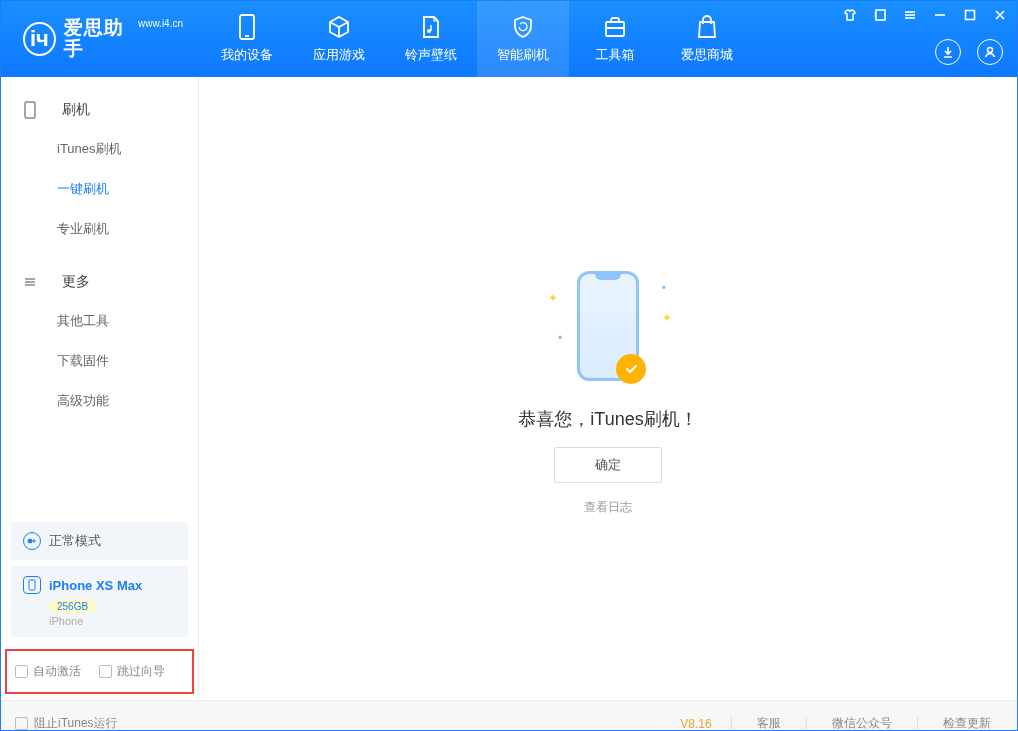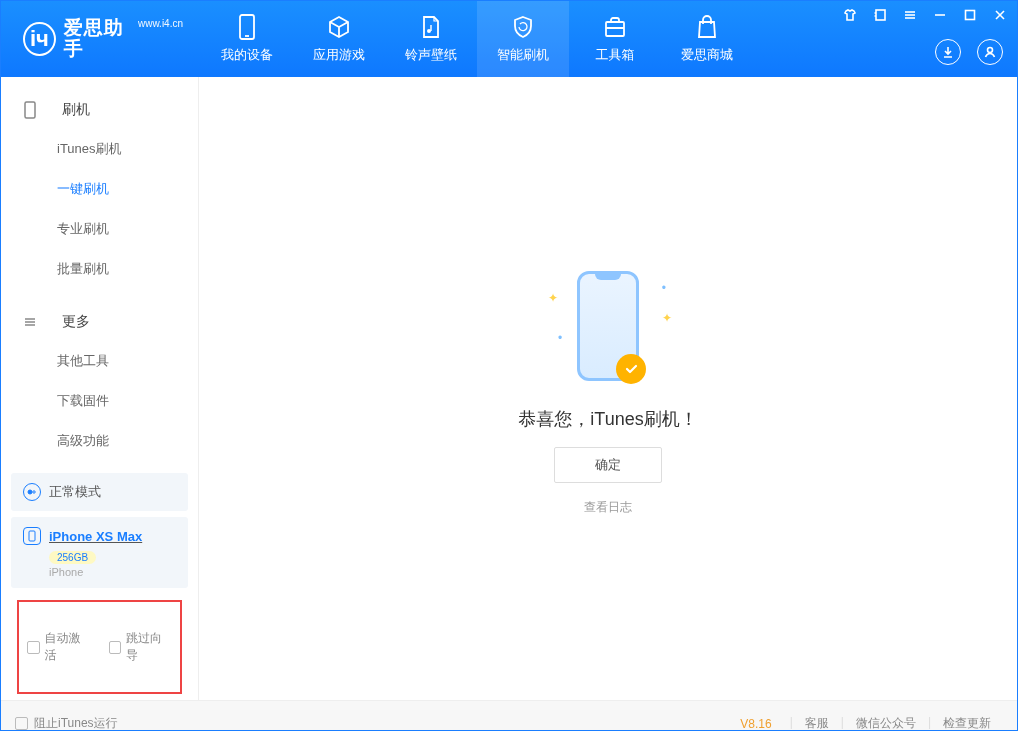--- a/index.html
+++ b/index.html
@@ -35,47 +35,47 @@
 .side-header svg { stroke: #888; fill: none; stroke-width: 1.5; }
 .side-item { padding: 11px 22px 11px 56px; cursor: pointer; color: #666; }
 .side-item.active { color: #1a7eff; }
 
 .side-spacer { flex: 1; }
 .side-status { background: #f2f6fa; margin: 6px 10px; border-radius: 3px; padding: 10px 12px; display: flex; align-items: center; gap: 8px; color: #555; cursor: pointer; }
 .side-status-icon { width: 18px; height: 18px; border: 1.5px solid #1a7eff; border-radius: 50%; display: flex; align-items: center; justify-content: center; }
 .side-status-icon svg { stroke: #1a7eff; fill: #1a7eff; }
 
 .device-card { background: #f2f6fa; margin: 0 10px 6px 10px; border-radius: 3px; padding: 10px 12px; color: #555; }
-.device-row { display: flex; align-items: center; gap: 8px; text-decoration: underline; }
+.device-row { display: flex; align-items: center; gap: 8px; }
 .device-icon { width: 18px; height: 18px; border: 1.5px solid #1a7eff; border-radius: 4px; display:flex;align-items:center;justify-content:center; }
 .device-name { color: #1a7eff; font-weight: bold; font-size: 13px; }
 .device-cap { display:inline-block; background:#fef9c3; color:#1a7eff; font-size:10px; padding:1px 8px; border-radius:10px; margin:6px 0 2px 26px; }
 .device-type { font-size:11px; color:#aaa; margin-left:26px; }
 
-.option-box { border: 2px solid #e44; margin: 6px 16px; padding: 28px 8px; display: flex; gap: 18px; align-items: center; font-size: 12px; color: #888; }
+.option-box { border: 2px solid #e44; margin: 6px 4px; padding: 12px 8px; display: flex; gap: 18px; align-items: center; font-size: 12px; color: #888; }
 .chk { display: flex; align-items: center; gap: 5px; cursor: pointer; }
 .chk-box { width: 13px; height: 13px; border: 1px solid #bbb; border-radius: 2px; }
 
 
 .main { flex: 1; display: flex; flex-direction: column; align-items: center; justify-content: center; gap: 16px; }
 .phone-illus { position: relative; width: 160px; height: 130px; display:flex;align-items:center;justify-content:center; }
 .phone-body { width: 62px; height: 110px; border: 3px solid #8ec5ff; border-radius: 12px; background: linear-gradient(180deg,#eaf4ff,#d9ecff); position: relative; }
 .phone-notch { position:absolute; top:0; left:50%; transform:translateX(-50%); width:26px; height:6px; background:#8ec5ff; border-radius:0 0 6px 6px; }
 .check-badge { position:absolute; right:-10px; bottom:-6px; width:30px; height:30px; background:#ffb300; border-radius:50%; display:flex;align-items:center;justify-content:center; }
 .sparkle { position:absolute; color:#ffd34d; font-size:12px; }
 .success-text { font-size: 18px; color: #333; }
 .ok-btn { border: 1px solid #ddd; padding: 8px 40px; background: #fff; font-size: 13px; color: #555; cursor: pointer; border-radius: 2px; }
 .log-link { font-size: 12px; color: #999; cursor: pointer; }
 
 
 .footer { height: 46px; background: #f7f7f7; border-top: 1px solid #eee; display: flex; align-items: center; padding: 0 14px; font-size: 12px; color: #888; gap: 6px; }
 .footer-left { display: flex; align-items: center; gap: 6px; }
 .footer-spacer { flex: 1; }
 .footer-ver { color: #f0a030; margin-right: 12px; }
-.footer-links { display: flex; gap: 0; align-items: flex-start; }
+.footer-links { display: flex; gap: 12px; align-items: flex-start; }
 .footer-link { padding: 0 12px; cursor: pointer; color: #888; }
 .footer-sep { color: #ddd; }
 </style>
 </head>
 <body>
 
 <div class="header">
   <div class="logo-area">
     <div class="logo-icon">iч</div>
     <div class="logo-text">
@@ -200,21 +200,20 @@
     <div class="side-section">
       <div class="side-header">
         <svg width="14" height="18" viewBox="0 0 14 18">
             <rect x="2" y="1" width="10" height="16" rx="1.5"></rect>
           </svg>
         <span>刷机</span>
       </div>
       <div class="side-item">iTunes刷机</div>
       <div class="side-item active">一键刷机</div>
       <div class="side-item">专业刷机</div>
-      <div class="side-item">批量刷机</div>
     </div>
     <div class="side-section">
       <div class="side-header">
         <svg width="14" height="14" viewBox="0 0 14 14">
             <line x1="2" y1="4" x2="12" y2="4"></line>
             <line x1="2" y1="7" x2="12" y2="7"></line>
             <line x1="2" y1="10" x2="12" y2="10"></line>
           </svg>
         <span>更多</span>
       </div>

